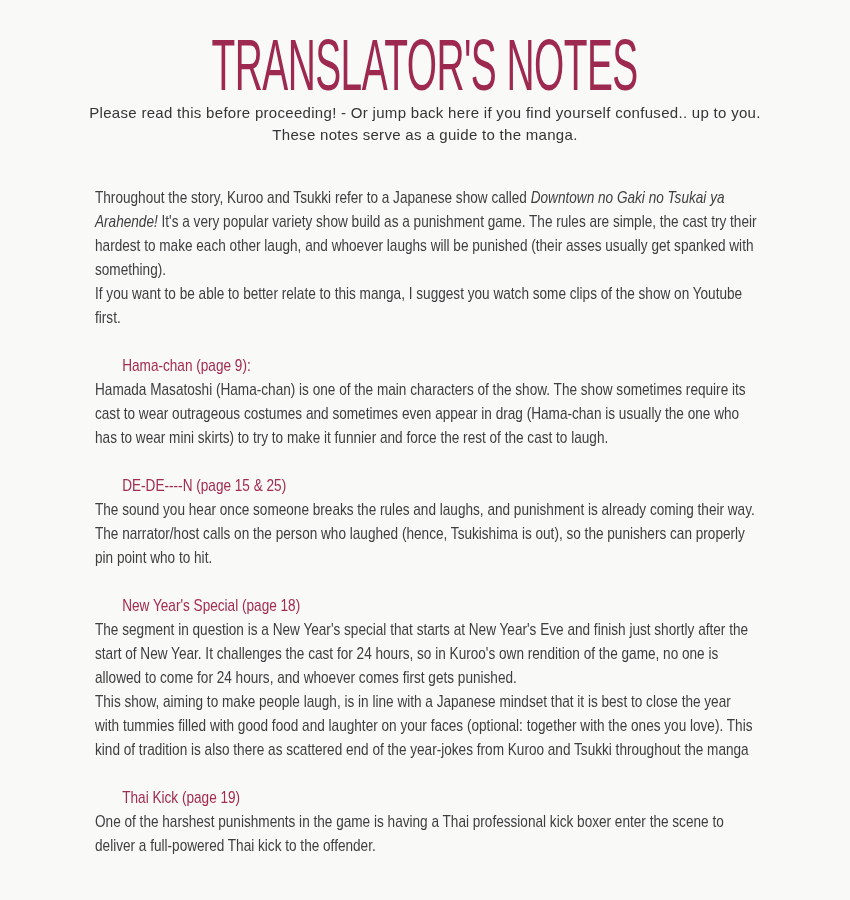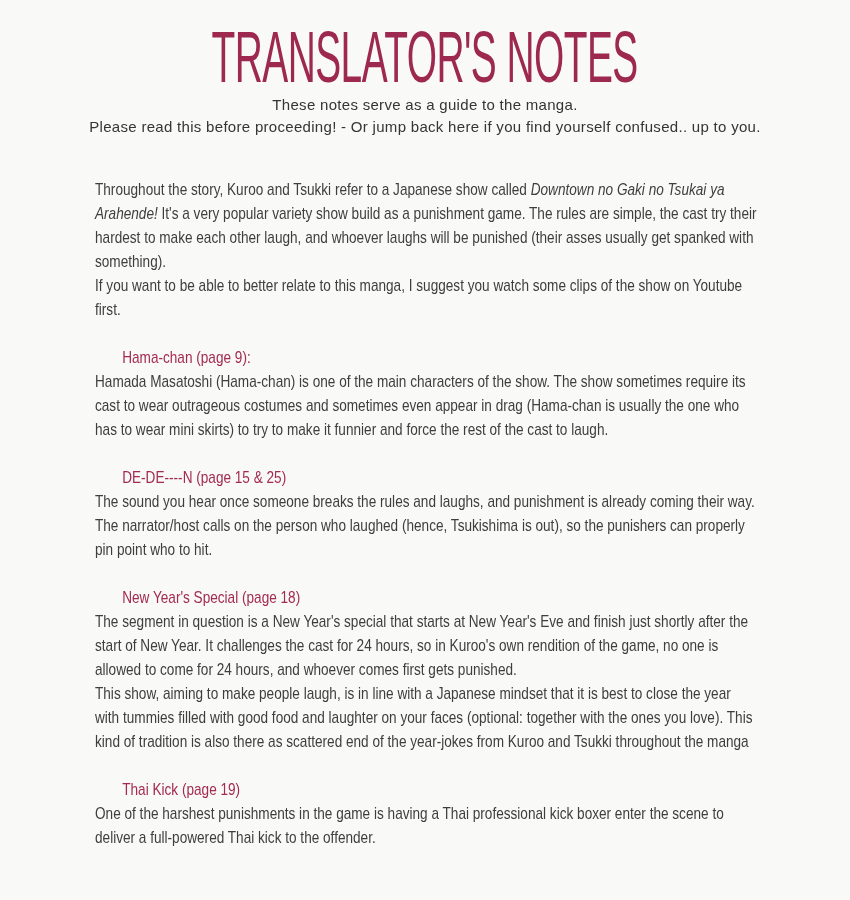--- a/index.html
+++ b/index.html
@@ -6,21 +6,21 @@
   body {
     width: 850px; height: 900px;
     background: var(--background, #f9f9f8);
     font-family: "Liberation Sans", sans-serif;
     overflow: hidden;
   }
   .page {
     position: relative;
     width: 850px; height: 900px;
     box-sizing: border-box;
-    padding-top: 22px;
+    padding-top: 30px;
   }
   .title-wrap { text-align: center; height: 72px; }
   .title {
     display: inline-block;
     margin: 0;
     font-size: 72px;
     line-height: 70px;
     font-weight: 400;
     letter-spacing: -1px;
     white-space: nowrap;
@@ -56,22 +56,22 @@
 </style>
 </head>
 <body>
 
 <div class="page">
 
   <div class="title-wrap">
     <h1 class="title">TRANSLATOR'S NOTES</h1>
   </div>
 
+  <div class="subtitle">Please read this before proceeding! - Or jump back here if you find yourself confused.. up to you.</div>
   <div class="subtitle">These notes serve as a guide to the manga.</div>
-  <div class="subtitle">Please read this before proceeding! - Or jump back here if you find yourself confused.. up to you.</div>
 
   <div class="content">
 
     <p class="para"><span>Throughout the story, Kuroo and Tsukki refer to a Japanese show called </span><em class="show-title">Downtown no Gaki no Tsukai ya Arahende!</em><span> It's a very popular variety show build as a punishment game. The rules are simple, the cast try their hardest to make each other laugh, and whoever laughs will be punished (their asses usually get spanked with something).</span></p>
     <p class="para">If you want to be able to better relate to this manga, I suggest you watch some clips of the show on Youtube first.</p>
 
     <div class="section">
       <div class="heading">Hama-chan (page 9):</div>
       <p class="para">Hamada Masatoshi (Hama-chan) is one of the main characters of the show. The show sometimes require its cast to wear outrageous costumes and sometimes even appear in drag (Hama-chan is usually the one who has to wear mini skirts) to try to make it funnier and force the rest of the cast to laugh.</p>
     </div>

